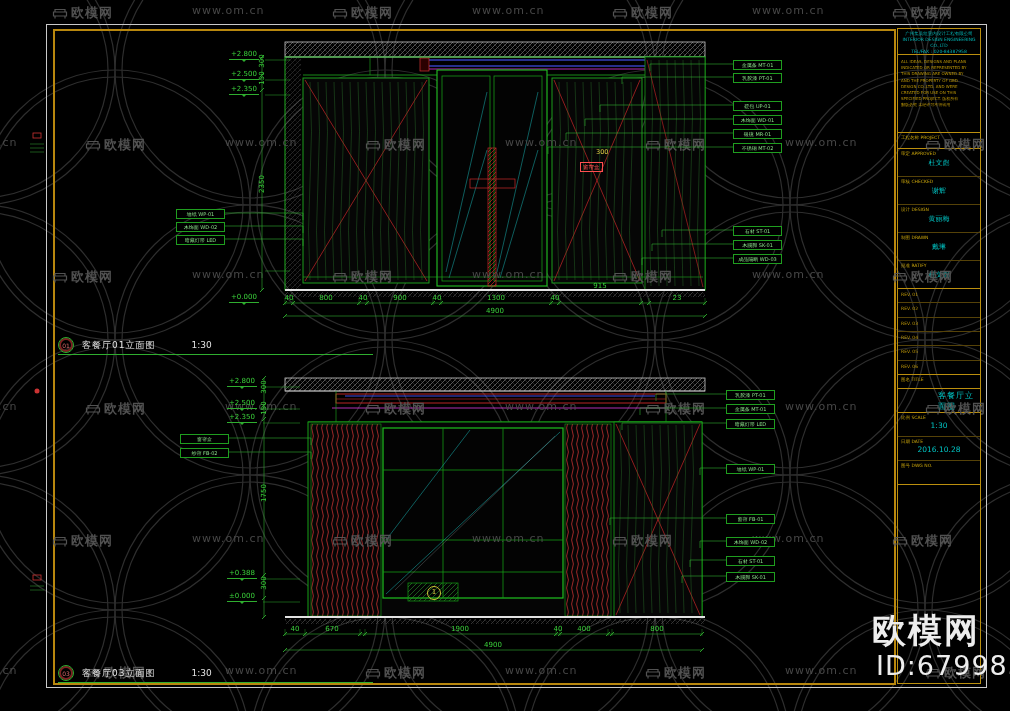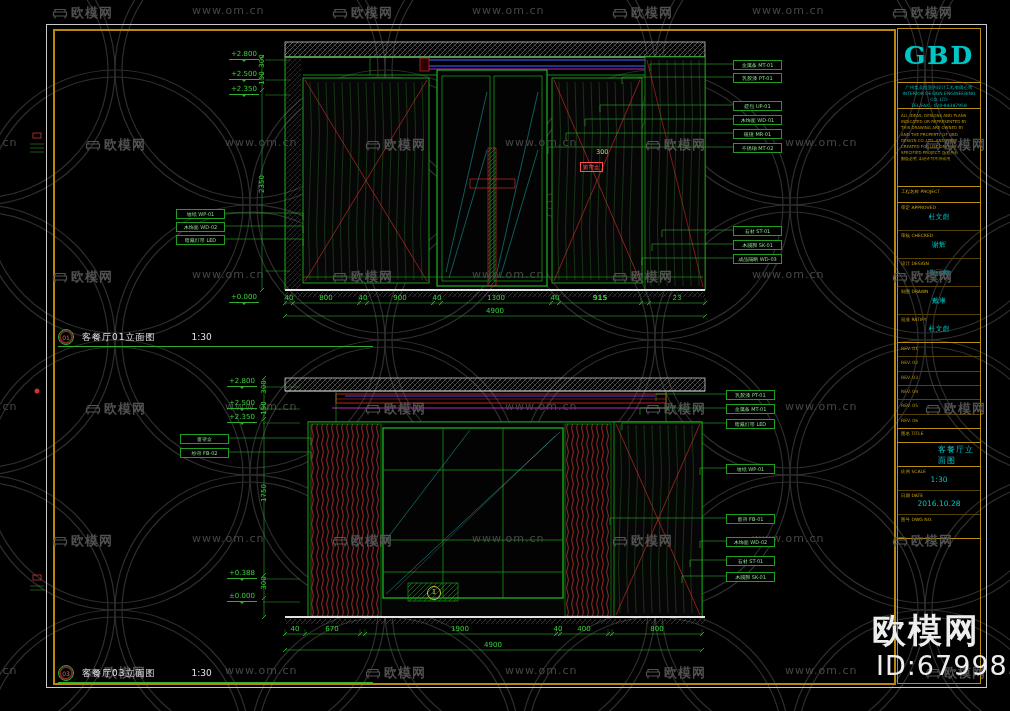--- a/index.html
+++ b/index.html
@@ -395,21 +395,21 @@
     <span class="vlab" style="left: 245px; top: 57px;">300</span>
     <span class="vlab" style="left: 245px; top: 74px;">150</span>
     <span class="vlab" style="left: 245px; top: 180px;">2350</span>
     <span class="dlab" style="left: 289px; top: 294px;">40</span>
     <span class="dlab" style="left: 326px; top: 294px;">800</span>
     <span class="dlab" style="left: 363px; top: 294px;">40</span>
     <span class="dlab" style="left: 400px; top: 294px;">900</span>
     <span class="dlab" style="left: 437px; top: 294px;">40</span>
     <span class="dlab" style="left: 496px; top: 294px;">1300</span>
     <span class="dlab" style="left: 555px; top: 294px;">40</span>
-    <span class="dlab" style="left: 600px; top: 294px; font-weight: bold;">915</span>
+    <span class="dlab" style="left: 600px; top: 282px;">915</span>
     <span class="dlab" style="left: 677px; top: 294px;">23</span>
     <span class="dlab" style="left: 495px; top: 307px;">4900</span>
     <span class="co" style="left: 733px; top: 60px;">金属条 MT-01</span>
     <span class="co" style="left: 733px; top: 73px;">乳胶漆 PT-01</span>
     <span class="co" style="left: 733px; top: 101px;">硬包 UP-01</span>
     <span class="co" style="left: 733px; top: 115px;">木饰面 WD-01</span>
     <span class="co" style="left: 733px; top: 129px;">银镜 MR-01</span>
     <span class="co" style="left: 733px; top: 143px;">不锈钢 MT-02</span>
     <span class="co" style="left: 733px; top: 226px;">石材 ST-01</span>
     <span class="co" style="left: 733px; top: 240px;">木踢脚 SK-01</span>
@@ -441,35 +441,32 @@
     <span class="co" style="left: 726px; top: 464px;">墙纸 WP-01</span>
     <span class="co" style="left: 726px; top: 514px;">窗帘 FB-01</span>
     <span class="co" style="left: 726px; top: 537px;">木饰面 WD-02</span>
     <span class="co" style="left: 726px; top: 556px;">石材 ST-01</span>
     <span class="co" style="left: 726px; top: 572px;">木踢脚 SK-01</span>
     <span class="co" style="left: 180px; top: 434px;">窗帘盒</span>
     <span class="co" style="left: 180px; top: 448px;">纱帘 FB-02</span>
     <span class="ncirc" style="left: 427px; top: 586px; color: rgb(224, 204, 69);">1</span>
   </div>
 
-<div class="strip" style="top:328px">
+<div class="strip" style="top:336px">
   <span class="badge">01</span>
   <span class="t">客餐厅01立面图</span>
   <span class="s">1:30</span>
 </div>
 <div class="strip" style="top:664px">
   <span class="badge">03</span>
   <span class="t">客餐厅03立面图</span>
   <span class="s">1:30</span>
 </div>
 
 <div id="tb" class="abs">
-  <div id="tb-logo" class="tbs">
-    <div id="tb-logo-text">GBD</div>
-  </div>
   <div id="tb-co" class="tbs">
       <div class="tcl">广州集美组室内设计工程有限公司</div>
       <div class="tcl">INTERIOR DESIGN ENGINEERING CO.,LTD</div>
       <div class="tcl">TEL/FAX：020-84387958</div>
     </div>
   <div id="tb-disc" class="tbs">
       <div class="dcl">ALL IDEAS, DESIGNS AND PLANS</div>
       <div class="dcl">INDICATED OR REPRESENTED BY</div>
       <div class="dcl">THIS DRAWING ARE OWNED BY</div>
       <div class="dcl">AND THE PROPERTY OF GBD</div>

